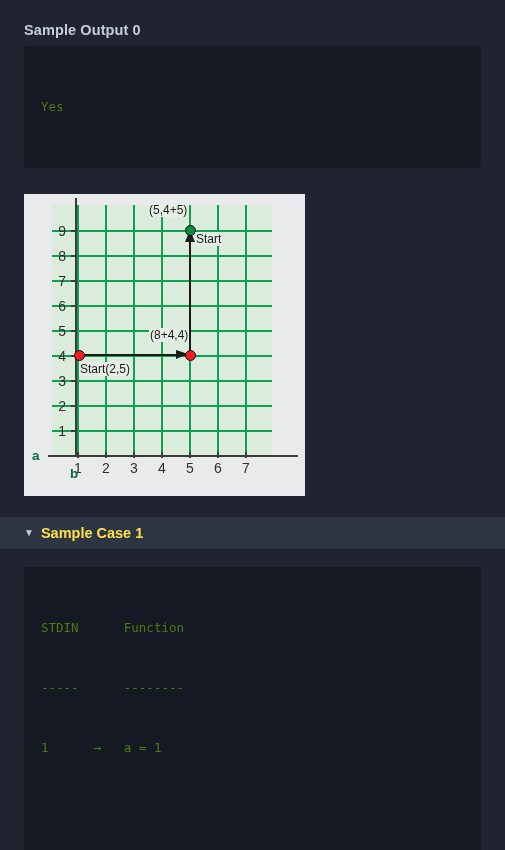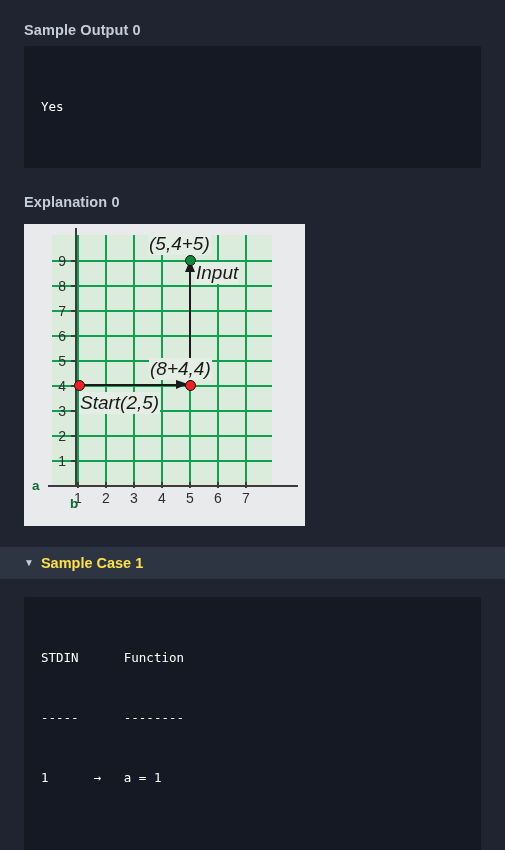--- a/index.html
+++ b/index.html
@@ -28,21 +28,21 @@
     padding: 0 0 0 24px;
     letter-spacing: 0.1px;
   }
   .code-block {
     background: #141923;
     margin: 8px 24px 0 24px;
     padding: 11px 0 11px 0;
     border-radius: 2px;
     font-family: "DejaVu Sans Mono", monospace;
     font-size: 12.5px;
-    color: #ffffff;
+    color: #4d7c0f;
     line-height: 20px;
     white-space: pre;
   }
   .code-block .line {
     padding-left: 17px;
     white-space: pre;
   }
   
   .figure {
     margin: 14px 0 0 24px;
@@ -122,26 +122,25 @@
   }
   .pt-red { background: #f02020; }
   .pt-green { background: #0f8a3c; }
   .seg {
     position: absolute;
     background: #1a1a1a;
   }
   .annot {
     position: absolute;
     font-family: "Liberation Sans", sans-serif;
-    font-size: 19px;
+    font-size: 12px;
     color: #1a1a1a;
     background: #e4eee4;
     white-space: nowrap;
     padding: 0 1px;
-    font-style: italic;
   }
   .caption {
     margin: 12px 24px 0 24px;
     font-size: 13.6px;
     line-height: 20px;
     color: #c3cbd7;
   }
   .caption i { font-style: italic; }
   
   .accordion {
@@ -172,21 +171,20 @@
 
 <div class="page">
 
   <div style="height:22px"></div>
   <div class="section-heading">Sample Output 0</div>
   <div class="code-block">
     <div class="line">Yes</div>
   </div>
 
   <div class="gap-top-lg"></div>
-  <div class="section-heading">Explanation 0</div>
 
   <div class="figure">
     <div class="plot-area">
 
       <div class="gridline-v" style="left:25px"></div>
       <div class="gridline-v" style="left:53px"></div>
       <div class="gridline-v" style="left:81px"></div>
       <div class="gridline-v" style="left:109px"></div>
       <div class="gridline-v" style="left:137px"></div>
       <div class="gridline-v" style="left:165px"></div>
@@ -253,21 +251,21 @@
       <polygon points="6,0 11,12 1,12" fill="#1a1a1a"></polygon>
     </svg>
 
     <div class="pt pt-red" style="left:50px; top:156px"></div>
     <div class="pt pt-red" style="left:161px; top:156px"></div>
     <div class="pt pt-green" style="left:161px; top:31px"></div>
 
     <div class="annot" style="left:55px; top:168px">Start(2,5)</div>
     <div class="annot" style="left:125px; top:134px">(8+4,4)</div>
     <div class="annot" style="left:124px; top:9px">(5,4+5)</div>
-    <div class="annot" style="left:171px; top:38px">Input</div>
+    <div class="annot" style="left:171px; top:38px">Start</div>
   </div>
 
 
   <div class="accordion">
     <span class="caret">▼</span>
     <span class="title">Sample Case 1</span>
   </div>
 
   <div class="gap-top"></div>
   <div class="code-block">

